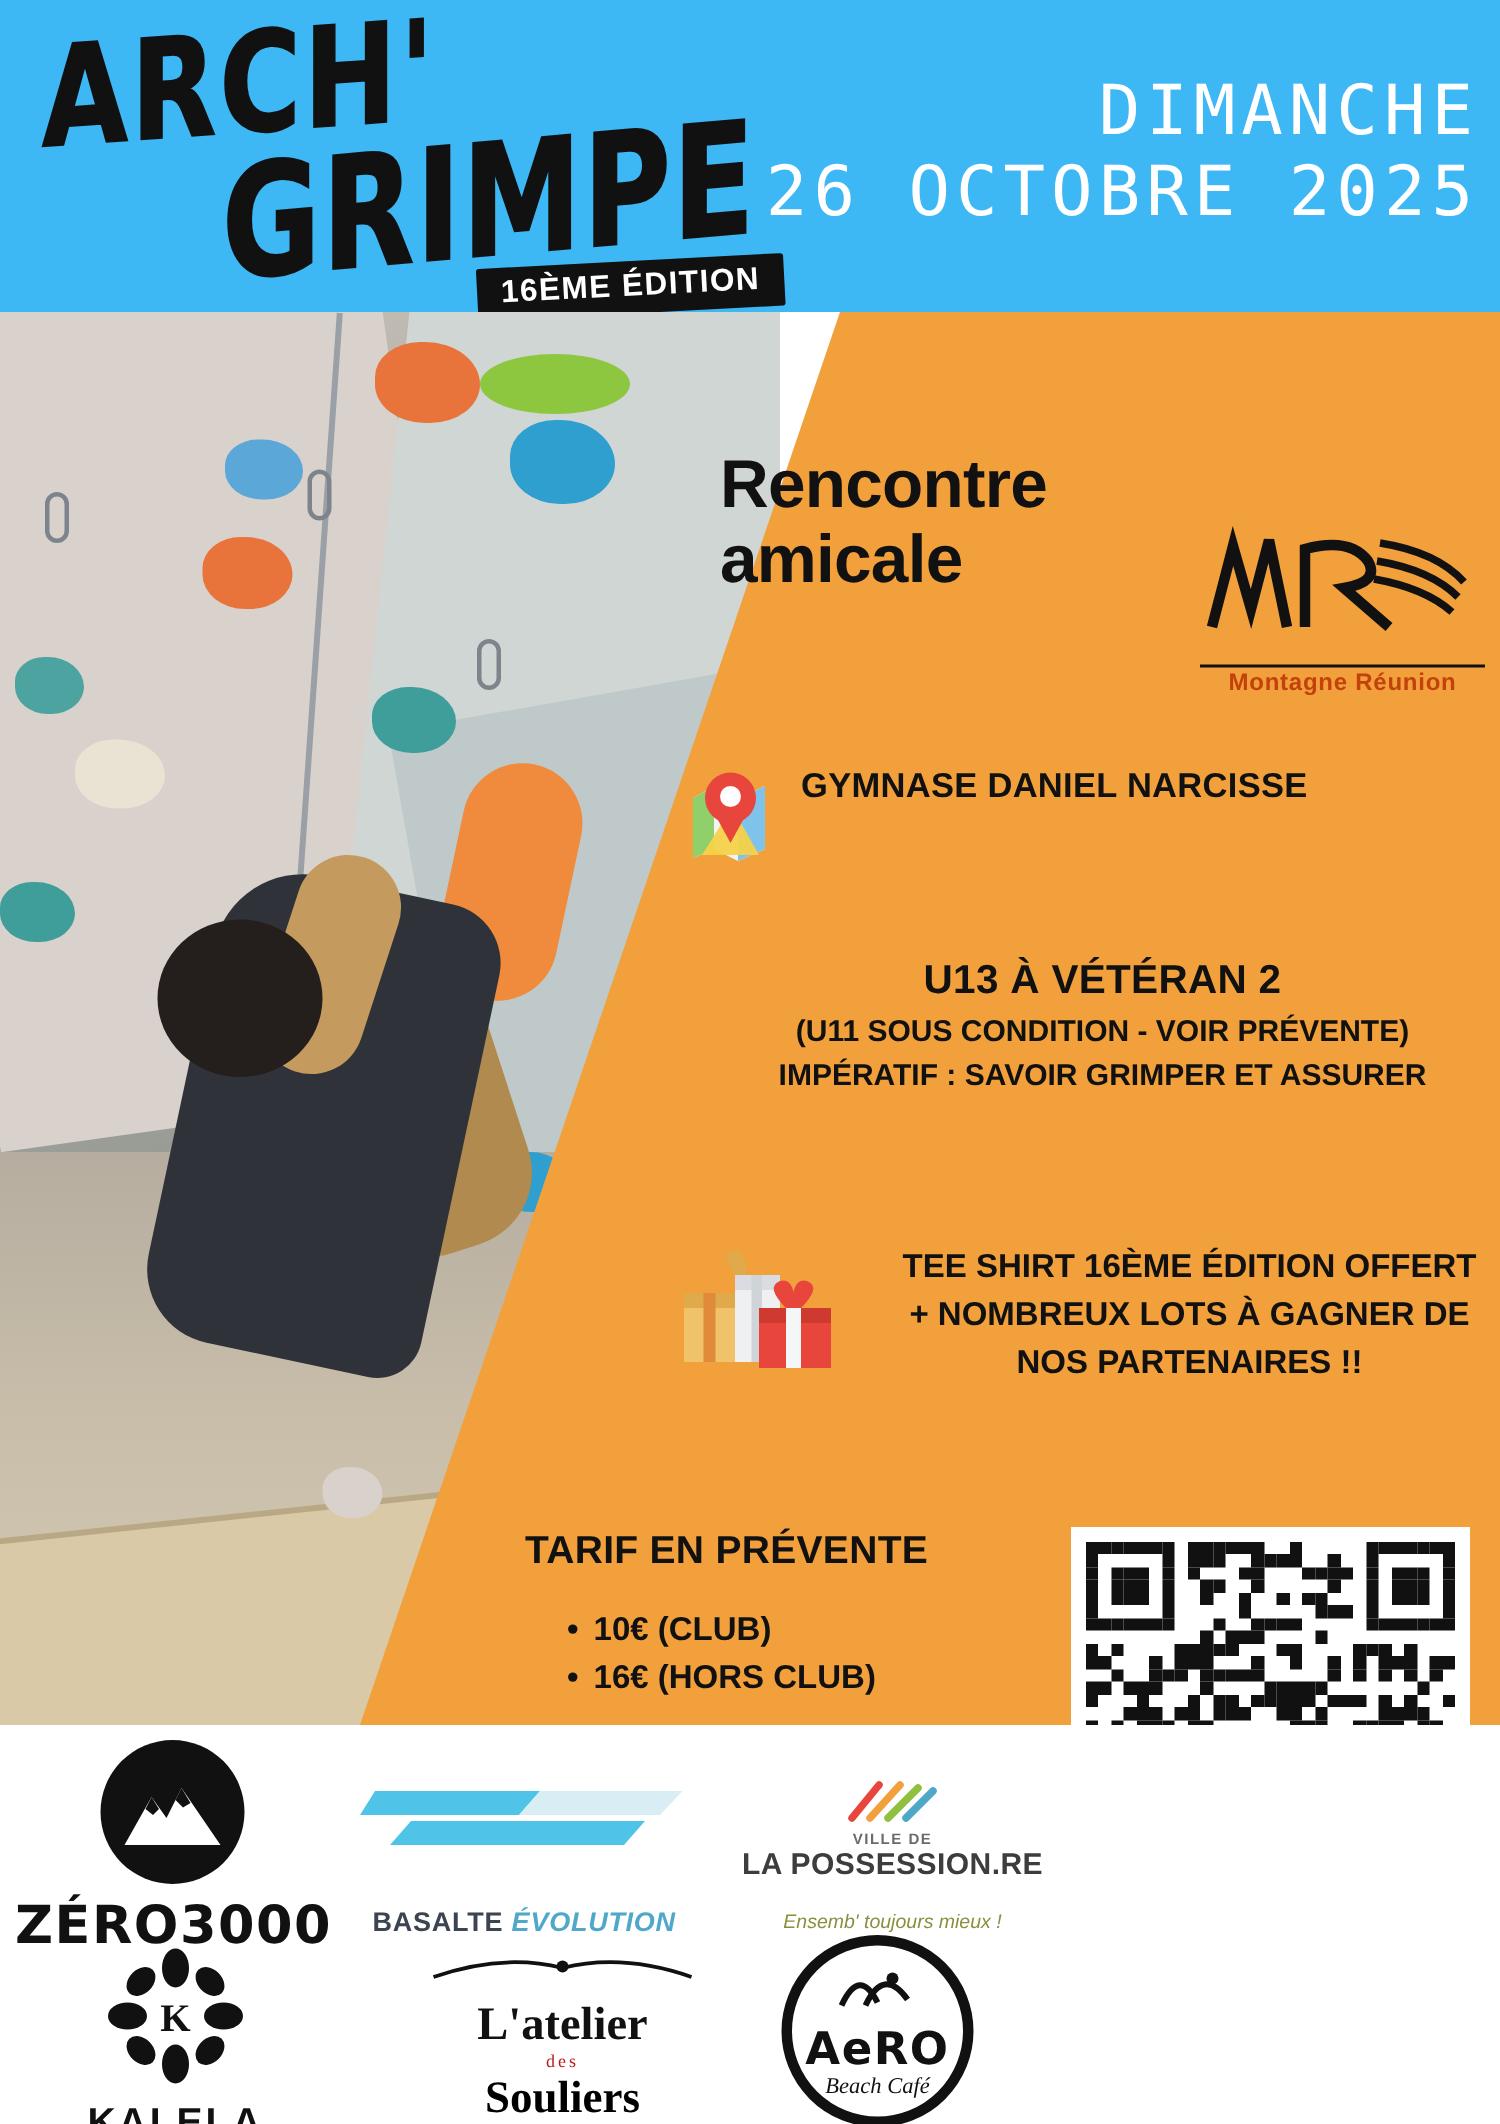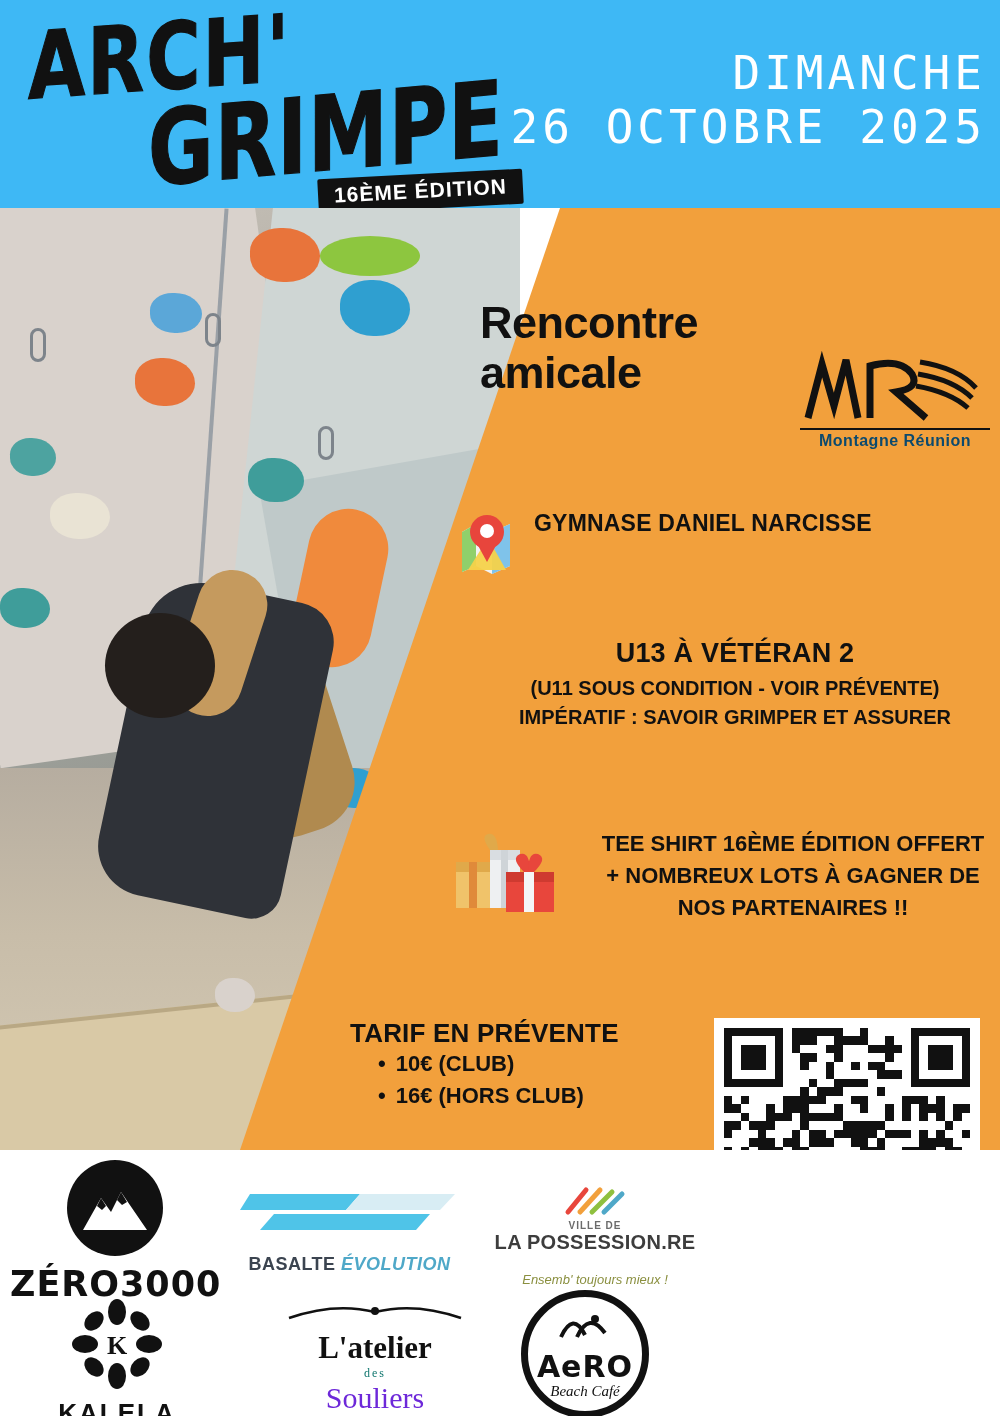--- a/index.html
+++ b/index.html
@@ -197,22 +197,22 @@
     position: absolute; left: 0; top: 0;
     font-size: 45px; font-weight: bold; color: #111;
     line-height: 1.1; letter-spacing: -0.5px;
   }
   .mr-logo {
     position: absolute; right: 10px; top: 140px;
     width: 190px; text-align: center;
   }
   .mr-mark { width: 180px; height: 78px; display:block; }
   .mr-name {
-    font-size: 16px; font-weight: bold; color: #0c4a6e;
-    letter-spacing: 0.5px; margin-top: 2px;
+    font-size: 16px; font-weight: bold; color: #c2410c;
+    letter-spacing: 0.5px; margin-top: 17px;
     border-top: 2px solid #111; padding-top: 2px;
   }
 
   .venue {
     position: absolute; left: 18px; top: 300px;
     width: 540px;
     display: flex; align-items: flex-start; gap: 18px;
   }
   .pin-icon { width: 58px; height: 62px; flex: none; margin-top: 4px;}
   .venue-text {
@@ -238,21 +238,21 @@
   .gifts-text {
     font-size: 22px; font-weight: bold; color: #111;
     line-height: 1.45; text-align: center; flex: 1;
   }
 
   .tarif {
     position: absolute; left: -90px; top: 810px;
     width: 420px; color: #111;
   }
   .tarif h3 { font-size: 26px; font-weight: bold; letter-spacing: 0.2px; }
-  .tarif ul { list-style: none; margin-top: 2px; padding-left: 28px; }
+  .tarif ul { list-style: none; margin-top: 24px; padding-left: 28px; }
   .tarif li { font-size: 22px; font-weight: bold; margin-bottom: 6px; }
   .tarif li::before { content: "•"; margin-right: 10px; }
 
   
   .qr-box {
     position: absolute;
     left: 714px; top: 1018px;
     width: 266px; height: 266px;
     background: #ffffff;
     padding: 10px;
@@ -286,35 +286,35 @@
     background: #ffffff;
   }
   .sp { position: absolute; text-align: center; }
 
   .sp-zero { left: 10px; top: 10px; width: 210px; }
   .zero-mark { width: 96px; height: 96px; border-radius: 50%; background: #111; margin: 0 auto; position: relative; overflow:hidden;}
   .zero-mark svg { position:absolute; left: 14px; top: 28px; }
   .zero-text { margin-top: 8px; font-size: 35px; font-weight: bold; color: #111; letter-spacing: 1px; font-family: "DejaVu Sans", sans-serif;}
 
   .sp-basalte { left: 232px; top: 30px; width: 235px; }
-  .basalte-text { margin-top: 10px; font-size: 18px; font-weight: bold; color: #3b4450; letter-spacing: 0.5px;}
+  .basalte-text { margin-top: 26px; font-size: 18px; font-weight: bold; color: #3b4450; letter-spacing: 0.5px;}
   .basalte-text em { font-style: italic; color: #4fa8c8; font-weight: bold; }
 
   .sp-possession { left: 490px; top: 36px; width: 210px; }
   .poss-ville { font-size: 10px; font-weight: bold; color: #6b6b6b; letter-spacing: 1px; }
   .poss-name { font-size: 20px; font-weight: bold; color: #3d3d3d; letter-spacing: 0.3px; }
   .poss-tag { font-size: 13px; color: #8a8f3f; font-style: italic; margin-top: 18px; }
 
   .sp-kalela { left: 22px; top: 148px; width: 190px; }
   .kalela-text { margin-top: 4px; font-size: 26px; font-weight: bold; color: #111; letter-spacing: 2px; }
 
   .sp-atelier { left: 265px; top: 150px; width: 220px; }
   .atelier-l1 { font-size: 31px; color: #111; font-family: "Liberation Serif", serif; font-weight: bold; }
-  .atelier-l2 { font-size: 12px; color: #0f766e; letter-spacing: 2px; font-family: "Liberation Serif", serif; }
-  .atelier-l3 { font-size: 30px; color: #6d28d9; font-family: "Liberation Serif", serif; font-weight: normal; }
+  .atelier-l2 { font-size: 12px; color: #b91c1c; letter-spacing: 2px; font-family: "Liberation Serif", serif; }
+  .atelier-l3 { font-size: 30px; color: #000000; font-family: "Liberation Serif", serif; font-weight: bold; }
 
   .sp-aero { left: 500px; top: 140px; width: 170px; }
   .aero-circle {
     width: 128px; height: 128px; border-radius: 50%;
     border: 7px solid #111; margin: 0 auto;
     position: relative; overflow: hidden;
   }
   .aero-name { position: absolute; left: 0; right: 0; top: 52px; font-size: 30px; font-weight: bold; color: #111; font-family: "DejaVu Sans", sans-serif; letter-spacing: 1px;}
   .aero-sub { position: absolute; left: 0; right: 0; top: 86px; font-size: 15px; font-style: italic; color: #111; font-family: "Liberation Serif", serif; }
 </style>

